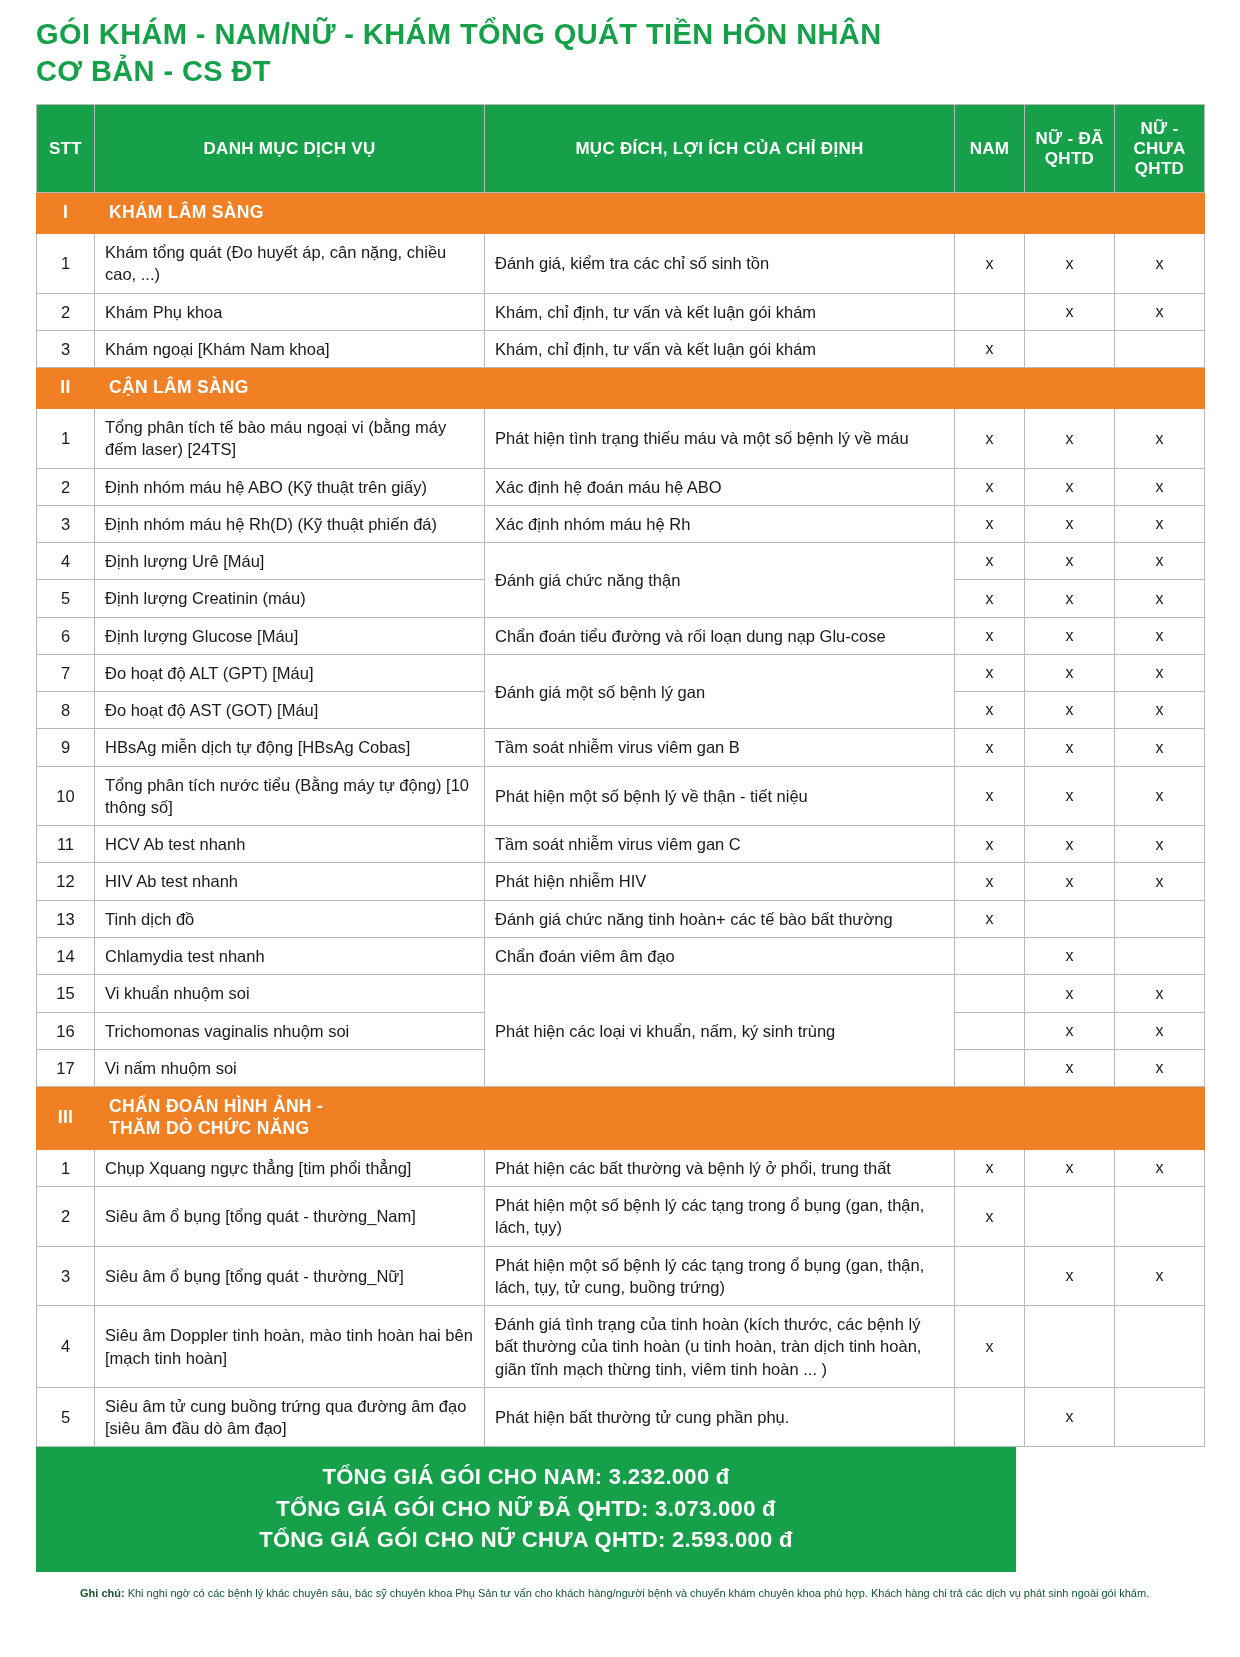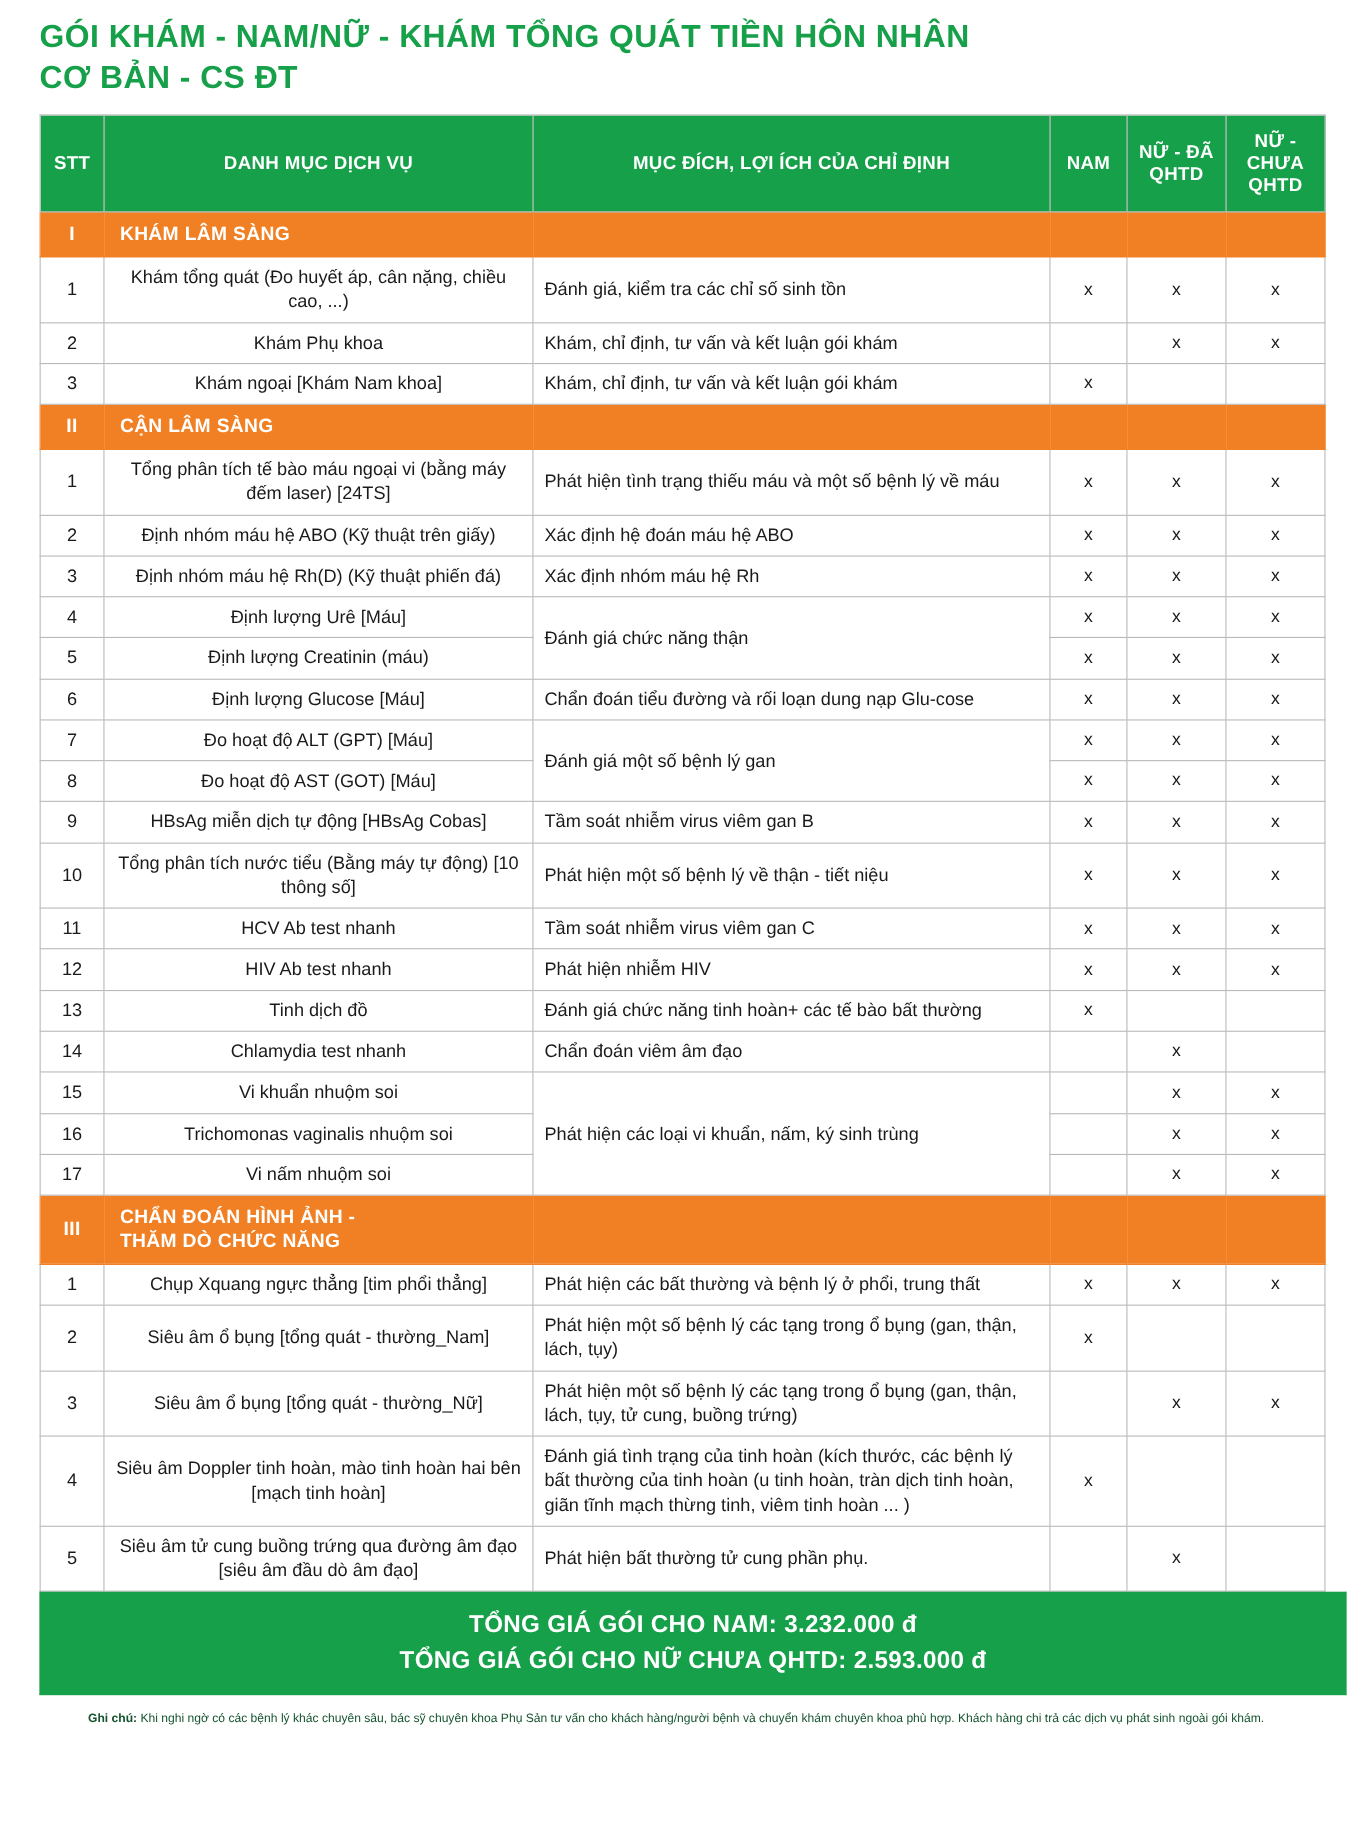--- a/index.html
+++ b/index.html
@@ -93,26 +93,26 @@
     line-height: 1.35;
   }
   td.stt {
     text-align: center;
     padding-left: 2px; padding-right: 2px;
   }
   td.mark {
     text-align: center;
     font-size: 16px;
   }
-  td.name  { text-align: center; }
+  td.name  { text-align: left; }
   td.desc  { text-align: left; }
 
   
   .totals {
-    width: 1188px;
+    width: 980px;
     background: #17a04a;
     color: #ffffff;
     text-align: center;
     padding: 14px 0 16px 0;
     border: 1px solid #17a04a;
     border-top: none;
   }
   .totals div {
     font-weight: bold;
     font-size: 22px;
@@ -380,20 +380,21 @@
           <td class="desc">Phát hiện bất thường tử cung phần phụ.</td>
           <td class="mark"></td>
           <td class="mark">x</td>
           <td class="mark"></td>
         </tr>
       </tbody>
   </table>
 
   <div class="totals">
     <div>TỔNG GIÁ GÓI CHO NAM: 3.232.000 đ</div>
+    <div>TỔNG GIÁ GÓI CHO NỮ ĐÃ QHTD: 3.073.000 đ</div>
     <div>TỔNG GIÁ GÓI CHO NỮ CHƯA QHTD: 2.593.000 đ</div>
   </div>
 
   <div class="note">
     <b>Ghi chú:</b><span> Khi nghi ngờ có các bệnh lý khác chuyên sâu, bác sỹ chuyên khoa Phụ Sản tư vấn cho khách hàng/người bệnh và chuyển khám chuyên khoa phù hợp. Khách hàng chi trả các dịch vụ phát sinh ngoài gói khám.</span>
   </div>
 
 </div>
 
 </body></html>

